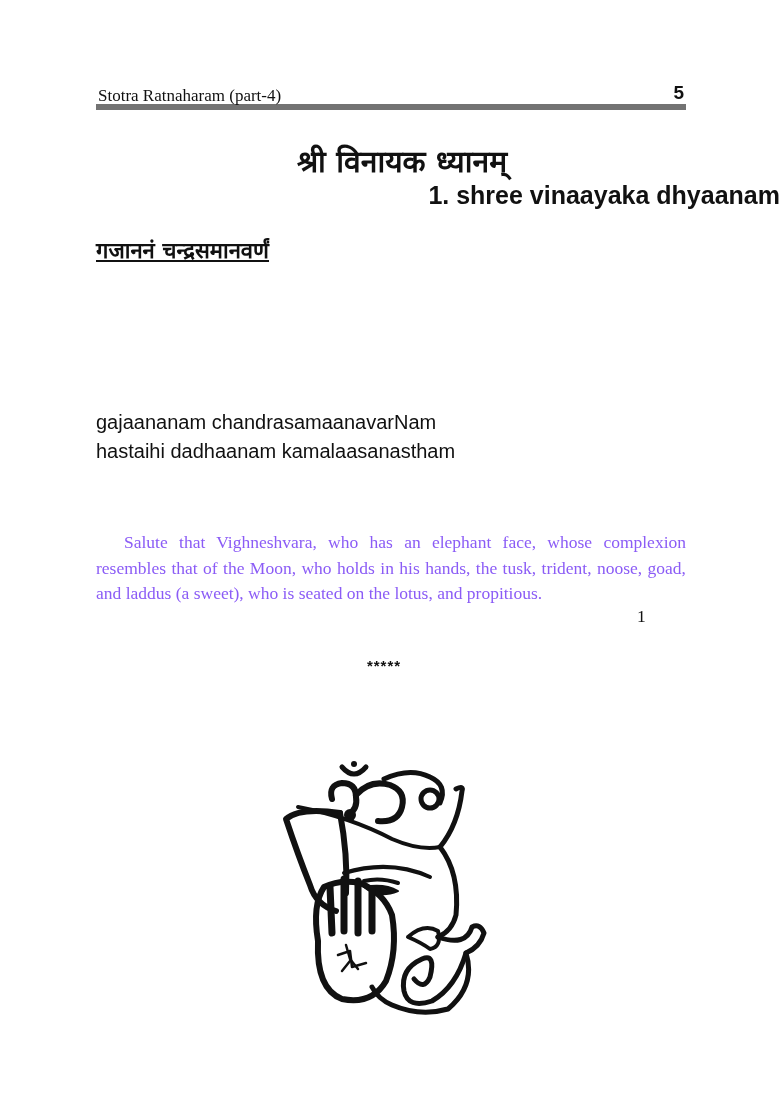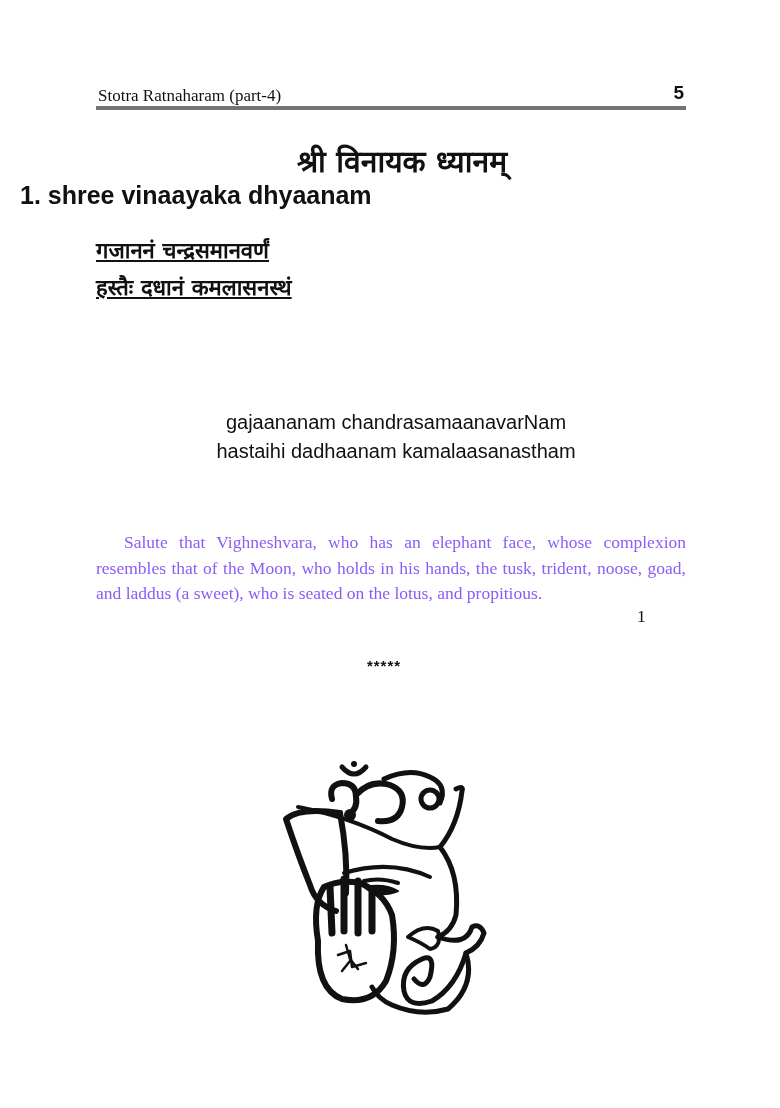--- a/index.html
+++ b/index.html
@@ -1,53 +1,53 @@
 <!DOCTYPE html>
 <html><head>
   <meta charset="utf-8">
   <style>
     * { margin: 0; padding: 0; box-sizing: border-box; }
     html, body { width: 780px; height: 1108px; background: #ffffff; overflow: hidden; }
     body { position: relative; color: #111111; }
 
     .running-header {
       position: absolute; left: 96px; top: 80px; width: 590px; height: 30px;
-      border-bottom: 4px solid #737373;
+      border-bottom: 6px solid #737373;
     }
     .header-title {
       position: absolute; left: 2px; top: 6px;
       font-family: "Liberation Serif", serif; font-size: 17px; color: #111;
     }
     .header-page {
       position: absolute; right: 2px; top: 2px;
       font-family: "Liberation Sans", sans-serif; font-size: 19px; font-weight: bold; color: #111;
     }
 
     .title-devanagari {
       position: absolute; left: 0; width: 780px; top: 140px; text-align: center;
       font-family: "DejaVu Sans", sans-serif; font-size: 30px; font-weight: bold; color: #111; padding-left: 24px;
     }
     .title-roman {
-      position: absolute; left: 0; width: 780px; top: 181px; text-align: left;
+      position: absolute; left: 0; width: 780px; top: 181px; text-align: right;
       font-family: "Liberation Sans", sans-serif; font-size: 25px; font-weight: bold; color: #111;
       padding-left: 20px;
     }
 
     .verse-dev {
       position: absolute; left: 96px; top: 232px; width: 600px;
       font-family: "DejaVu Sans", sans-serif; font-size: 22px; font-weight: bold; color: #111;
     }
     .verse-dev .line { height: 37px; line-height: 37px; white-space: nowrap; text-decoration: underline; }
     .verse-dev .indent { padding-left: 40px; }
 
     .verse-roman {
       position: absolute; left: 96px; top: 408px; width: 600px;
       font-family: "Liberation Sans", sans-serif; font-size: 20px; color: #111;
     }
-    .verse-roman .line { height: 29px; line-height: 29px; white-space: nowrap; text-align: center; }
+    .verse-roman .line { height: 29px; line-height: 29px; white-space: nowrap; }
     .verse-roman .indent { padding-left: 56px; }
 
     .translation {
       position: absolute; left: 96px; top: 530px; width: 590px;
       font-family: "Liberation Serif", serif; font-size: 17.5px; line-height: 25.5px; color: #8b5cf6;
       text-align: justify; text-indent: 28px;
     }
     .verse-number {
       position: absolute; left: 637px; top: 606px;
       font-family: "Liberation Serif", serif; font-size: 17.5px; color: #111;
@@ -69,21 +69,20 @@
 <div class="running-header">
   <span class="header-title">Stotra Ratnaharam (part-4)</span>
   <span class="header-page">5</span>
 </div>
 
 <div class="title-devanagari">श्री विनायक ध्यानम्</div>
 <div class="title-roman">1. shree vinaayaka dhyaanam</div>
 
 <div class="verse-dev">
   <div class="line">गजाननं चन्द्रसमानवर्णं</div>
-  <div class="line">हस्तैः दधानं कमलासनस्थं</div>
 </div>
 
 <div class="verse-roman">
   <div class="line">gajaananam chandrasamaanavarNam</div>
   <div class="line">hastaihi dadhaanam kamalaasanastham</div>
 </div>
 
 <p class="translation">Salute that Vighneshvara, who has an elephant face, whose complexion resembles that of the Moon, who holds in his hands, the tusk, trident, noose, goad, and laddus (a sweet), who is seated on the lotus, and propitious.</p>
 <span class="verse-number">1</span>
 

